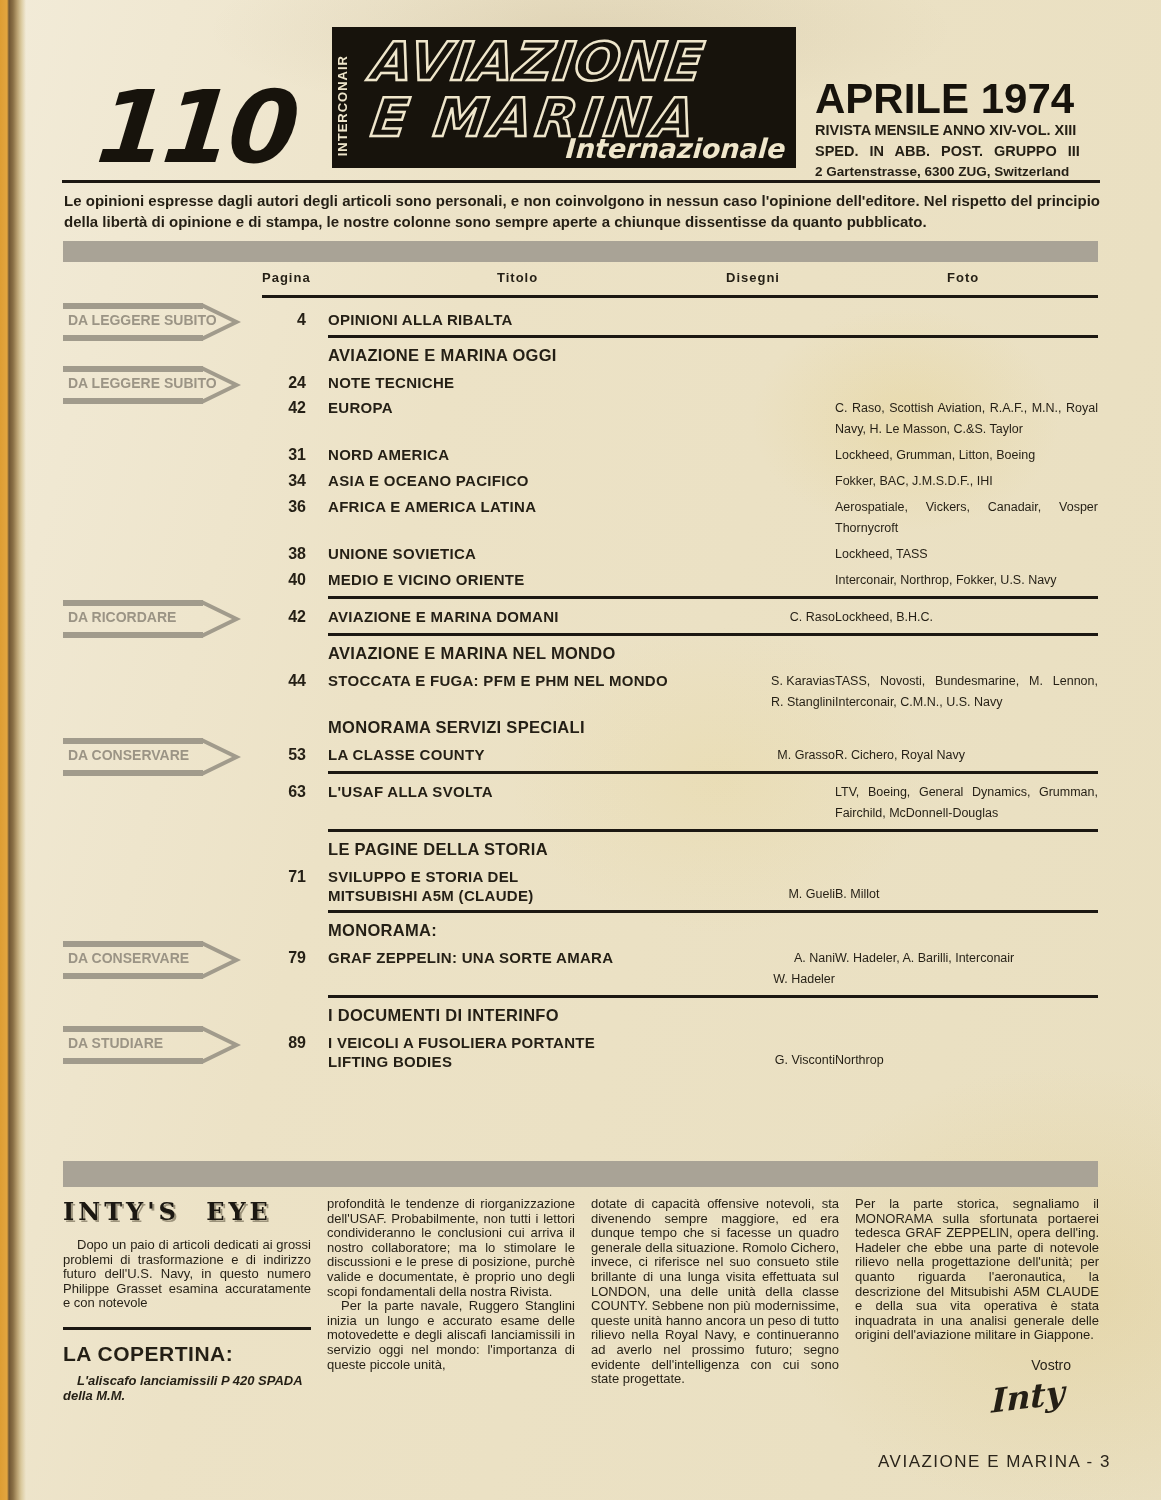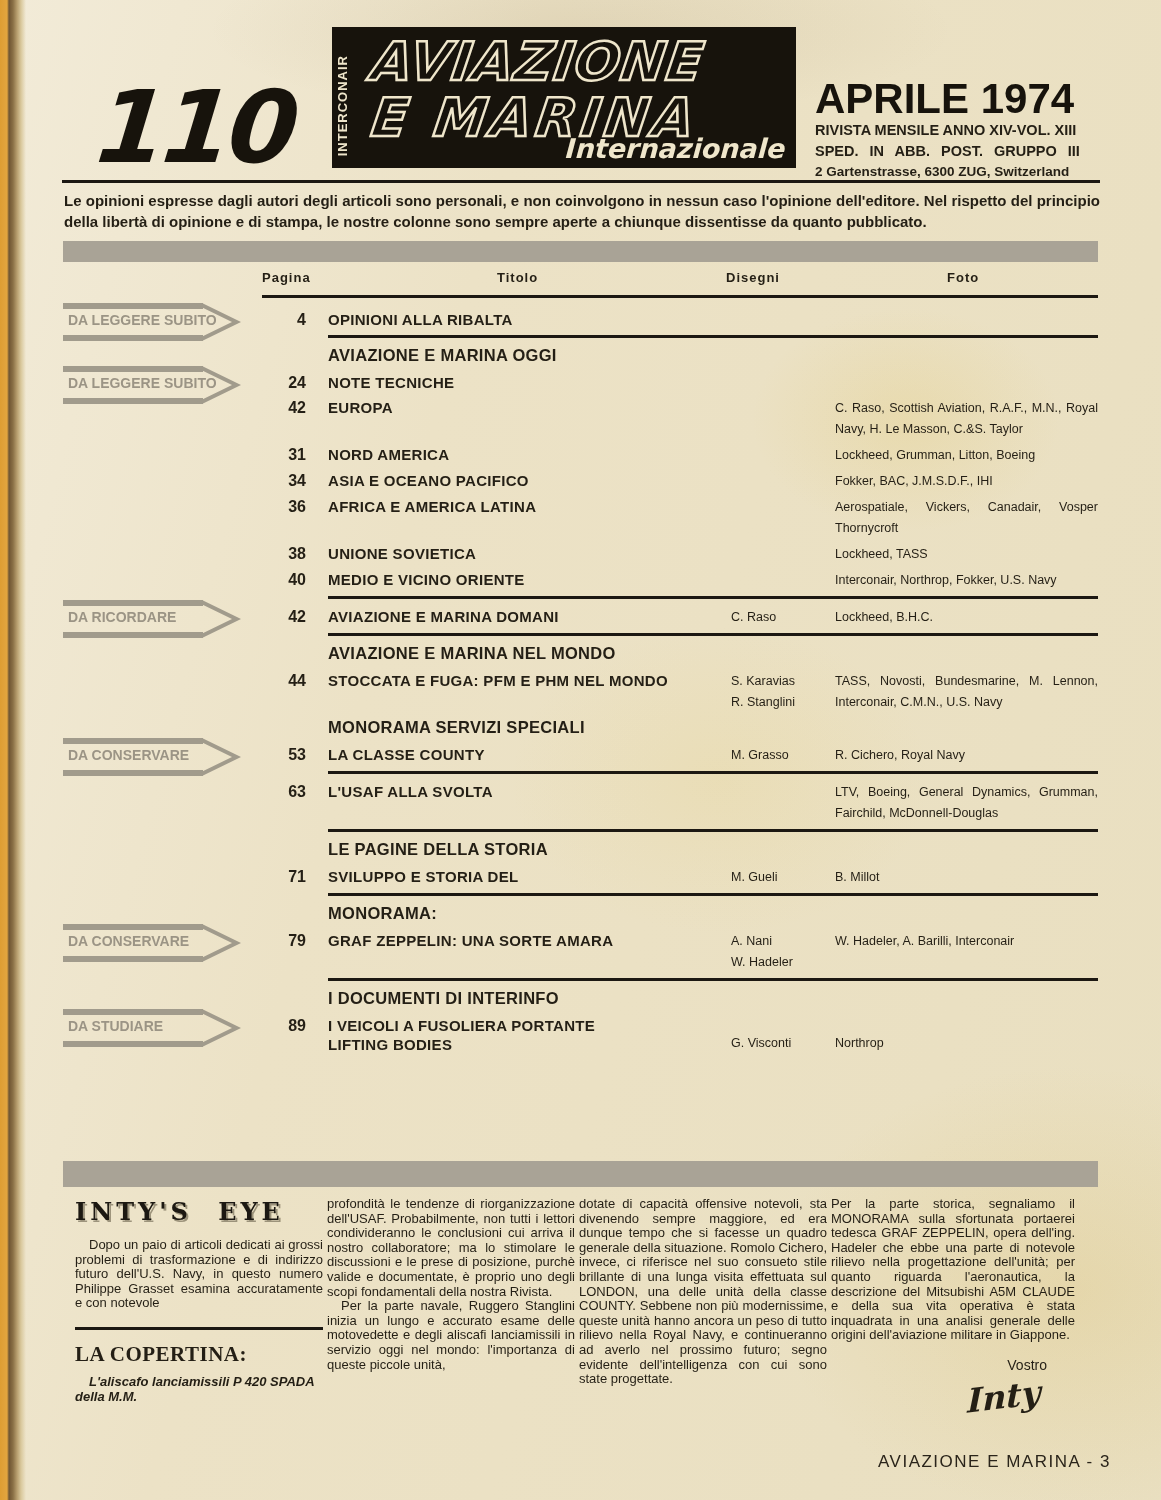--- a/index.html
+++ b/index.html
@@ -82,45 +82,45 @@
   }
   .toc-arrow-cell{ position:relative; overflow:visible;}
   .toc-arrow{ position:absolute; left:0; top:-7px; width:178px; height:38px;}
   .toc-arrow svg{ position:absolute; left:0; top:0;}
   .toc-arrow .arrow-text{
     position:absolute; left:5px; top:9px; width:135px;
     font-size:14px; font-weight:bold; color:#9b9485; letter-spacing:0px; white-space:nowrap;
   }
   .toc-page{ font-size:16px; font-weight:bold; text-align:right; padding-right:4px; line-height:19px;}
   .toc-title{ padding-left:18px; font-size:15px; font-weight:bold; line-height:19px; letter-spacing:0.3px;}
-  .toc-disegni{ padding-left:8px; font-size:12.5px; line-height:21px;}
+  .toc-disegni{ padding-left:8px; font-size:12.5px; line-height:21px;text-align:right;}
   .toc-foto{ font-size:12.5px; line-height:21px; text-align:justify;}
   .cell-bottom{ align-self:end;}
   .toc-section{
     padding-left:265px; font-size:16.5px; font-weight:bold; letter-spacing:0.3px;
     margin:3px 0 8px 0;
   }
   .toc-rule{ height:3px; background:#1c1812; margin:0 0 8px 265px; width:770px;}
 
   
   .bottom{
     position:absolute; left:63px; top:1197px; width:1036px;
-    display:grid; grid-template-columns:248px 248px 248px 244px; column-gap:4px;margin-left:12px;
+    display:grid; grid-template-columns:248px 248px 248px 244px; column-gap:16px;
   }
   .bottom p{ margin:0; font-size:13px; line-height:14.6px; text-align:justify;}
   .bottom p + p{ text-indent:14px;}
   .inty-title{
     font-family:"DejaVu Serif", serif; font-weight:bold; font-size:24px;
     letter-spacing:4px; word-spacing:14px; color:#1c1812;
     text-shadow:2px 2px 0 rgba(60,50,30,0.45);
     margin:0 0 12px 0; white-space:nowrap;
   }
   .col1 p{ text-indent:14px;}
   .copertina-rule{ height:3px; background:#1c1812; margin:16px 0 12px 0; width:248px;}
-  .copertina-heading{ font-size:21px; font-weight:bold; letter-spacing:0.5px; margin:0 0 8px 0;font-family:Liberation Serif, serif;}
+  .copertina-heading{ font-size:21px; font-weight:bold; letter-spacing:0.5px; margin:0 0 8px 0;}
   .copertina-body{ font-size:14px; line-height:19px; font-weight:bold; font-style:italic; text-align:left !important;}
   .closing{ margin-top:14px; text-align:right;}
   .vostro{ font-size:14px; padding-right:28px;}
   .signature{
     display:inline-block; font-family:"DejaVu Serif", serif; font-style:italic; font-weight:bold;
     font-size:33px; transform:rotate(-7deg) skewX(-8deg); padding-right:34px; margin-top:2px;
   }
   .page-footer{
     position:absolute; left:878px; top:1452px;
     font-size:17px; letter-spacing:1.5px; color:#2a241a; white-space:nowrap;
@@ -315,20 +315,21 @@
           <div class="toc-disegni"></div>
           <div class="toc-foto">LTV, Boeing, General Dynamics, Grumman, Fairchild, McDonnell-Douglas</div>
         </div>
         <div class="toc-rule"></div>
         <div class="toc-section">LE PAGINE DELLA STORIA</div>
         <div class="toc-row">
           <div class="toc-arrow-cell"></div>
           <div class="toc-page">71</div>
           <div class="toc-title">
             <div>SVILUPPO E STORIA DEL</div>
+            <div>MITSUBISHI A5M (CLAUDE)</div>
           </div>
           <div class="toc-disegni cell-bottom">
             <div>M. Gueli</div>
           </div>
           <div class="toc-foto cell-bottom">B. Millot</div>
         </div>
         <div class="toc-rule"></div>
         <div class="toc-section">MONORAMA:</div>
         <div class="toc-row">
           <div class="toc-arrow-cell">

